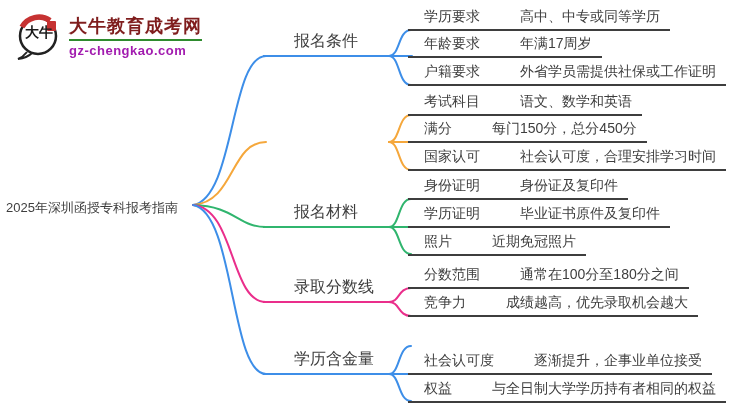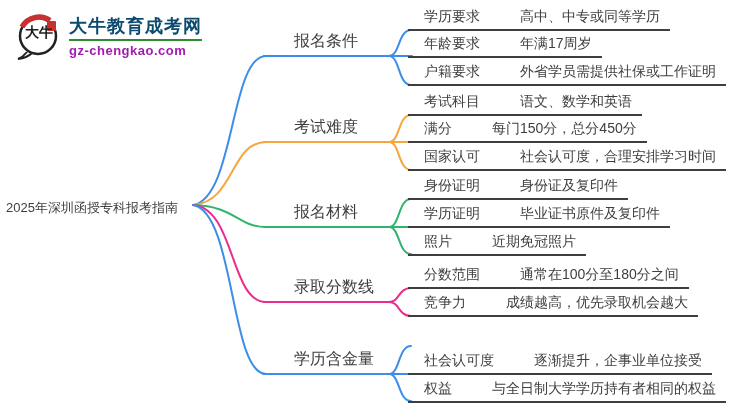--- a/index.html
+++ b/index.html
@@ -8,21 +8,21 @@
   .stage{position:relative;width:750px;height:410px;}
   svg.links{position:absolute;left:0;top:0;pointer-events:none;}
   svg.links path{fill:none;stroke-width:2;stroke-linecap:round;}
   .p-blue{stroke:#3d8ee8;}
   .p-orange{stroke:#f5a73b;}
   .p-green{stroke:#30b56e;}
   .p-pink{stroke:#ea2e8b;}
 
   
   .logo{position:absolute;left:13px;top:12px;display:flex;align-items:center;gap:8px;}
-  .logo-name{font-size:18px;font-weight:bold;color:#0c4a6e;letter-spacing:1px;}
+  .logo-name{font-size:18px;font-weight:bold;color:#7f1d1d;letter-spacing:1px;}
   .logo-divider{height:2px;background:#2e8b2e;margin:1px 0 2px 0;}
   .logo-url{font-size:13px;font-weight:bold;color:#a21caf;letter-spacing:.5px;}
 
   
   .central{position:absolute;left:6px;top:199px;width:184px;font-size:13px;
            color:#3e3e3e;white-space:nowrap;}
 
   
   .branch{position:absolute;left:263px;width:127px;height:24px;box-sizing:border-box;
           border-bottom:2px solid;padding:0 0 3px 31px;font-size:16px;
@@ -83,21 +83,20 @@
     <div class="logo-text">
       <div class="logo-name">大牛教育成考网</div>
       <div class="logo-divider"></div>
       <div class="logo-url">gz-chengkao.com</div>
     </div>
   </div>
 
   <div class="central">2025年深圳函授专科报考指南</div>
 
   <div class="branch bc1" style="top:33px">报名条件</div>
-  <div class="branch bc2" style="top:119px">考试难度</div>
   <div class="branch bc3" style="top:204px">报名材料</div>
   <div class="branch bc4" style="top:279px">录取分数线</div>
   <div class="branch bc5" style="top:351px">学历含金量</div>
 
   <div class="row bc1" style="top:9px">
     <span class="ll">学历要求</span>
     <span class="lv">高中、中专或同等学历</span>
   </div>
   <div class="row bc1" style="top:36px">
     <span class="ll">年龄要求</span>

